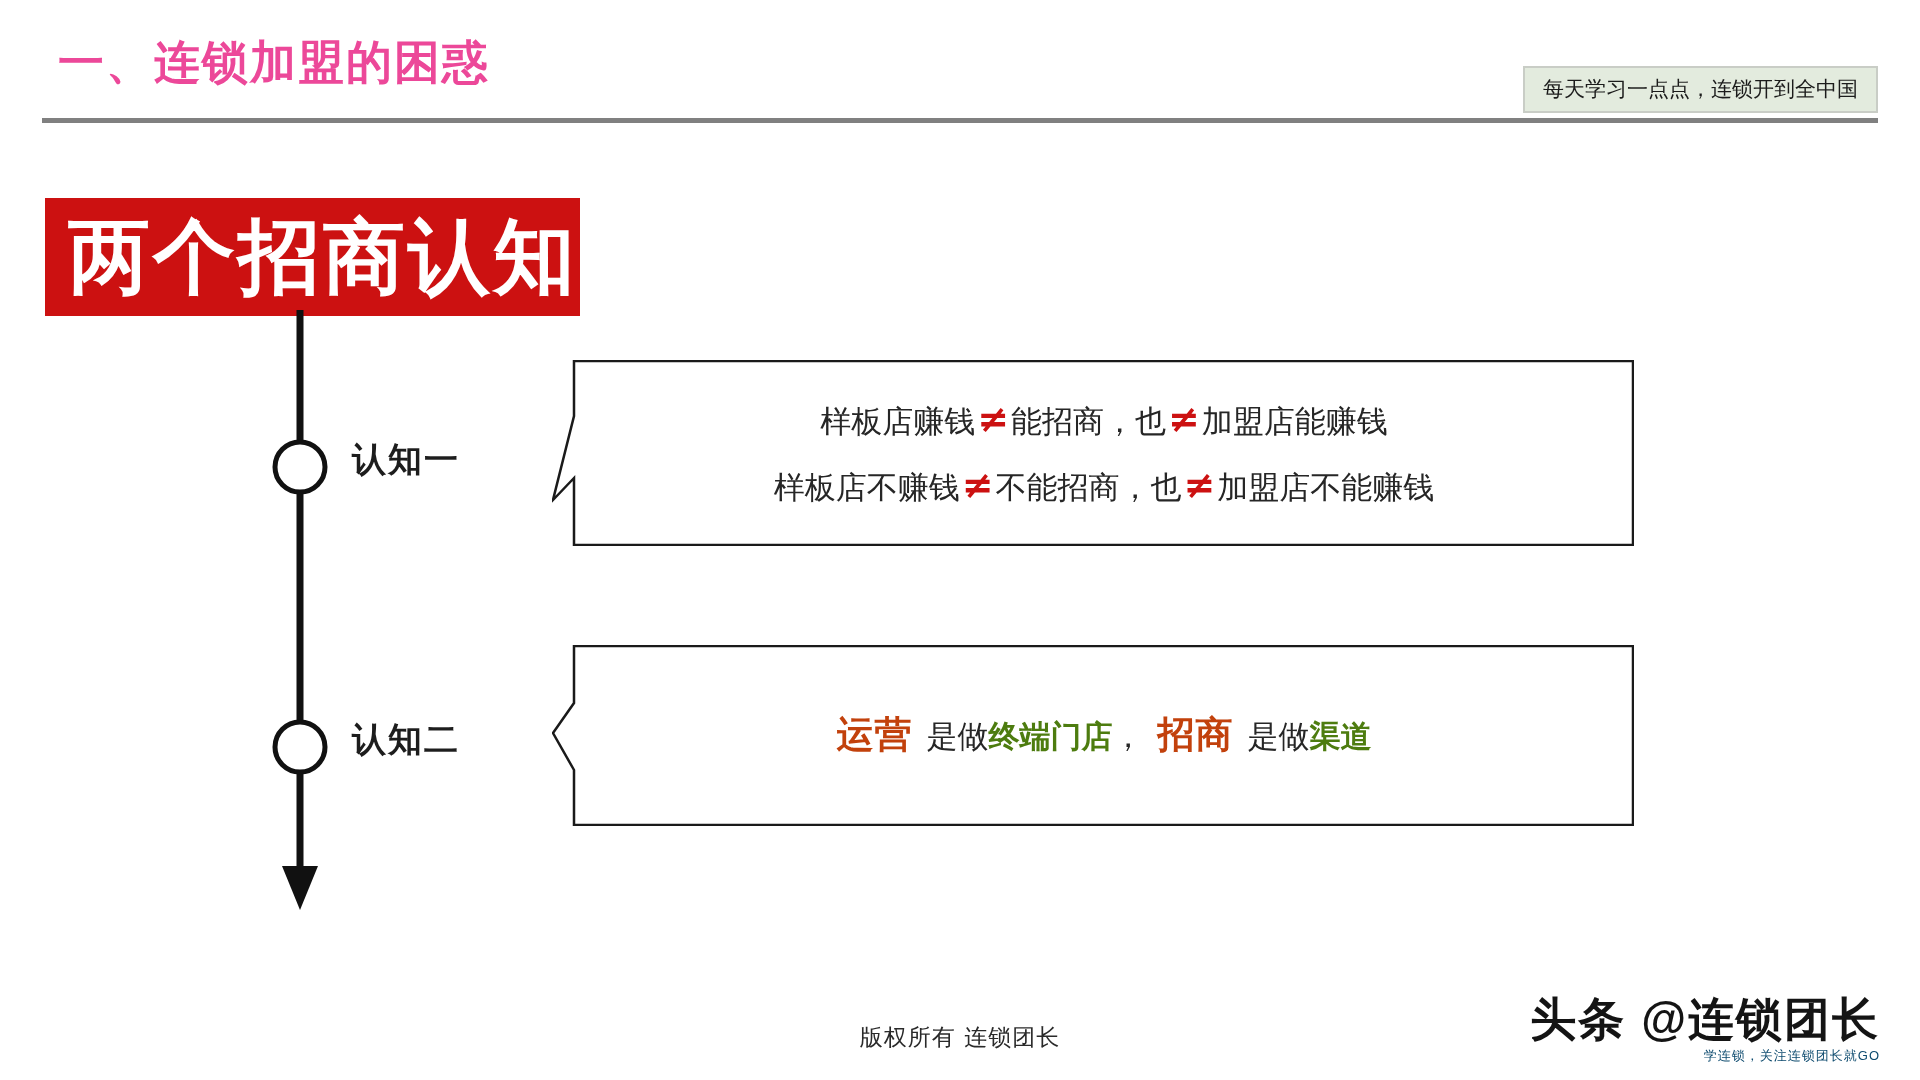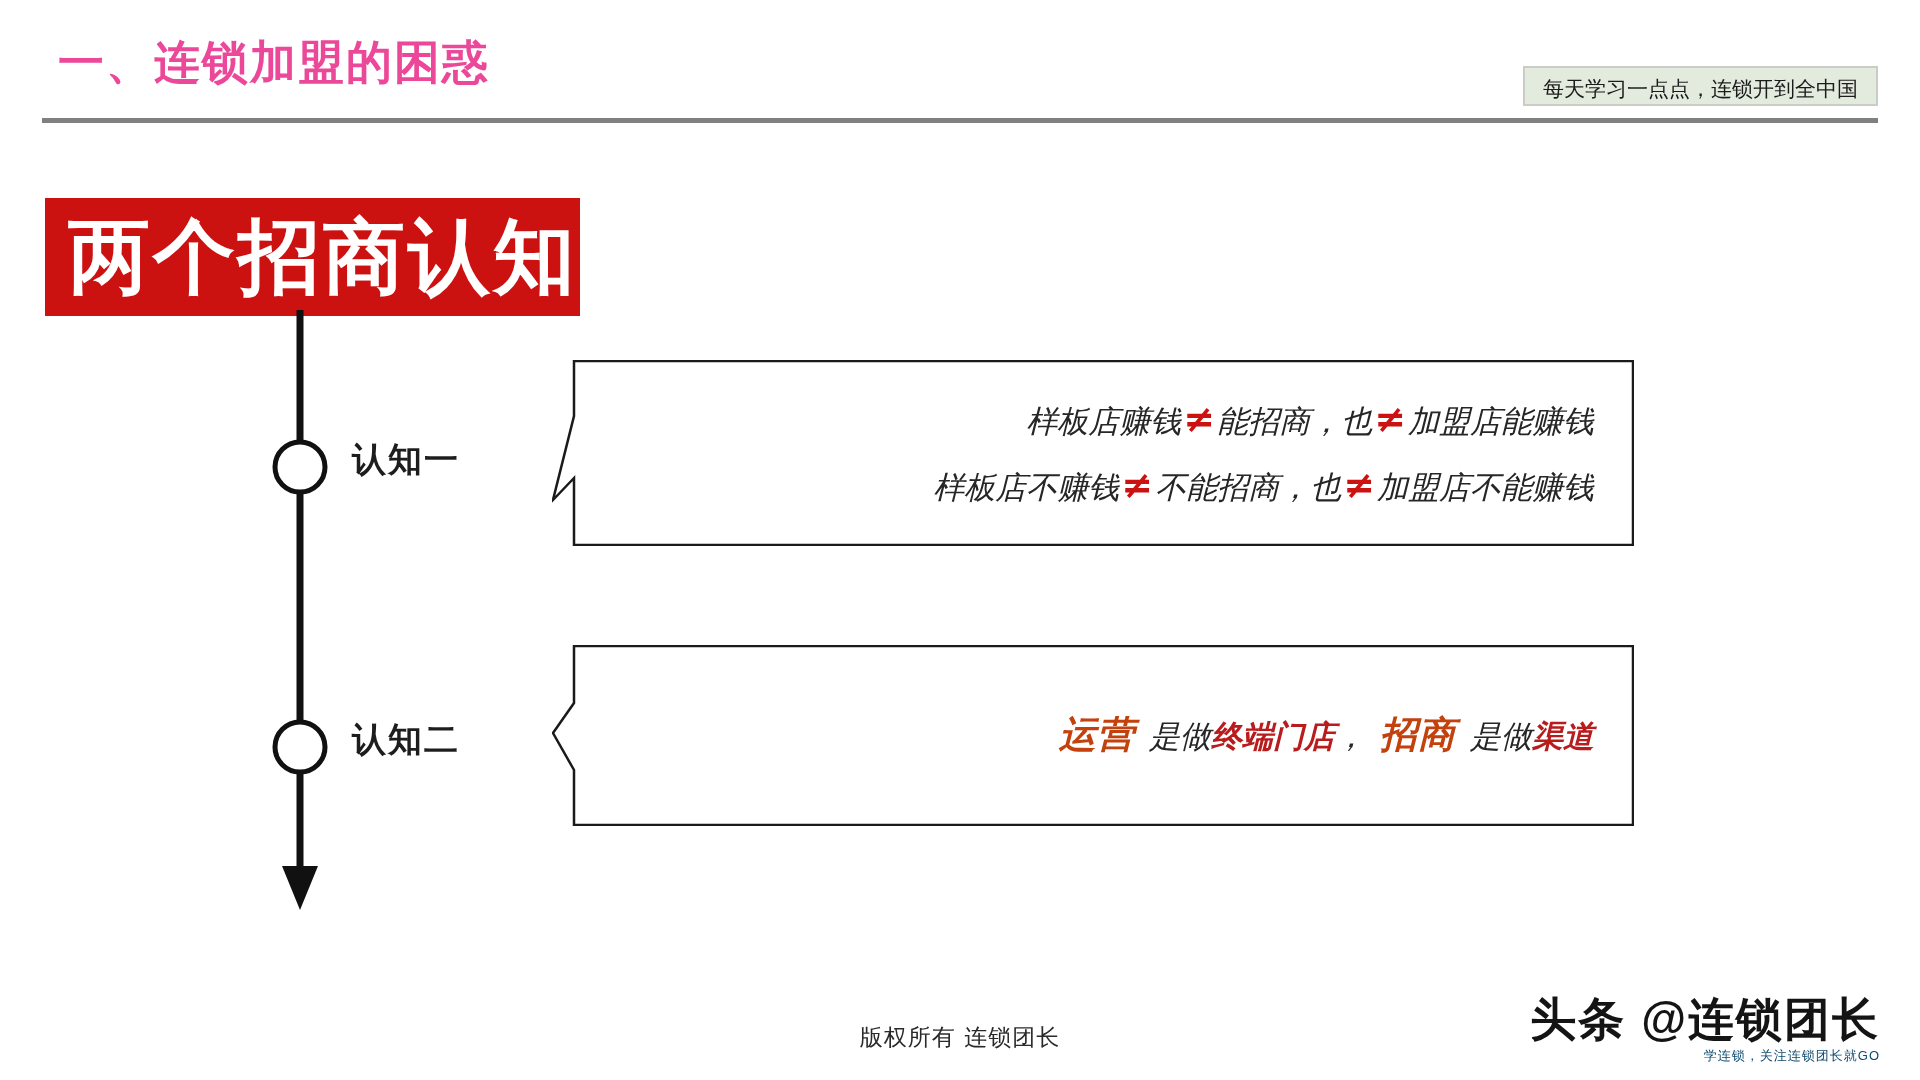--- a/index.html
+++ b/index.html
@@ -36,21 +36,21 @@
     left: 42px;
     top: 118px;
     width: 1836px;
     height: 5px;
     background: #808080;
   }
   #tagline-badge {
     position: absolute;
     right: 42px;
     top: 66px;
-    padding: 7px 18px 1px 18px;
+    padding: 7px 18px 8px 18px;
     background: #e3ebde;
     border: 2px solid #c9cdc6;
     font-size: 21px;
     color: #1b1b1b;
     white-space: nowrap;
     font-family: "DejaVu Sans", "Liberation Sans", sans-serif;
   }
 
   
   #red-block {
@@ -105,42 +105,41 @@
   .callout-body {
     position: absolute;
     display: flex;
     flex-direction: column;
     justify-content: center;
     box-sizing: border-box;
   }
   .callout-line {
     font-size: 31px;
     color: #262626;
-    text-align: right;
+    text-align: center;
     white-space: nowrap;
     line-height: 1.2;
     font-family: "DejaVu Sans", "Liberation Sans", sans-serif;
-    font-style: italic;
   }
   .neq {
     color: #cc1111;
     font-weight: bold;
     font-size: 38px;
     padding: 0 2px;
     font-family: "DejaVu Sans", "Liberation Sans", sans-serif;
   }
   .accent-red {
     color: #c2410c;
     font-weight: bold;
     font-size: 37px;
     letter-spacing: 1px;
   }
   .strong-dark {
     font-weight: bold;
-    color: #b91c1c;
+    color: #4d7c0f;
   }
   .spacer-sm { display: inline-block; width: 14px; }
 
   
   #callout-1 { left: 552px; top: 360px; }
   #callout-1 .callout-body {
     left: 22px; top: 0px; width: 1060px; height: 185px;
     padding: 0 40px;
   }
   #callout-1 .callout-line + .callout-line { margin-top: 20px; }

